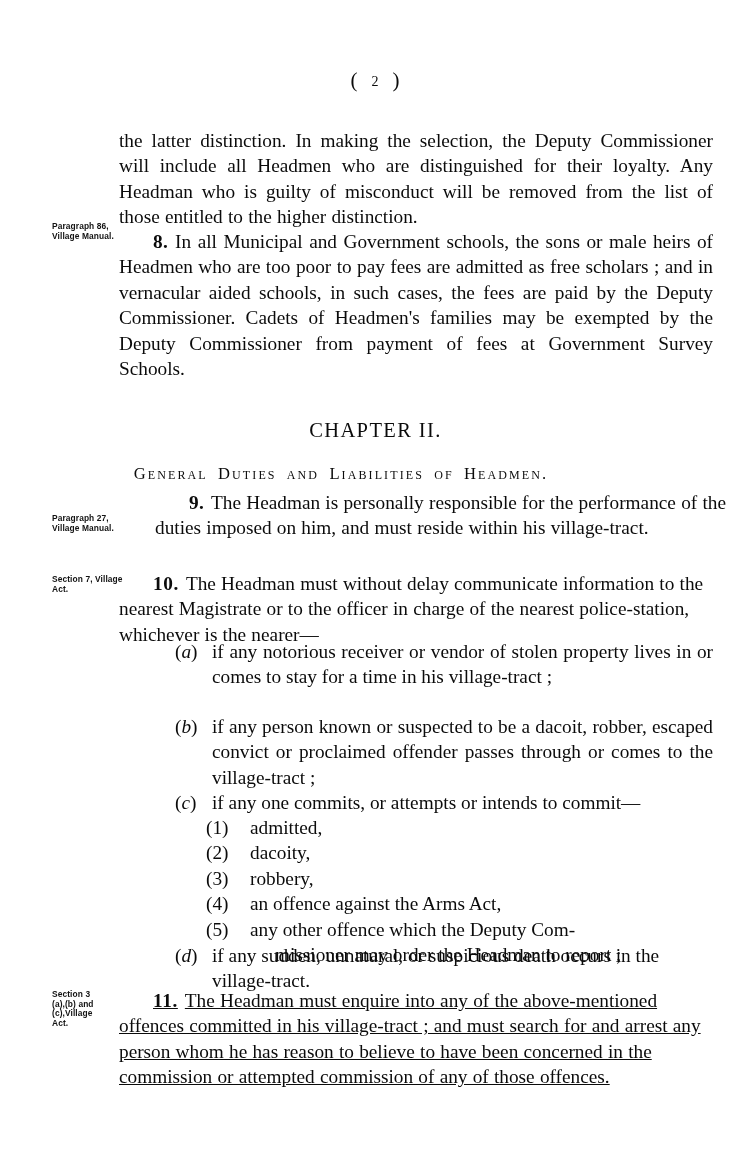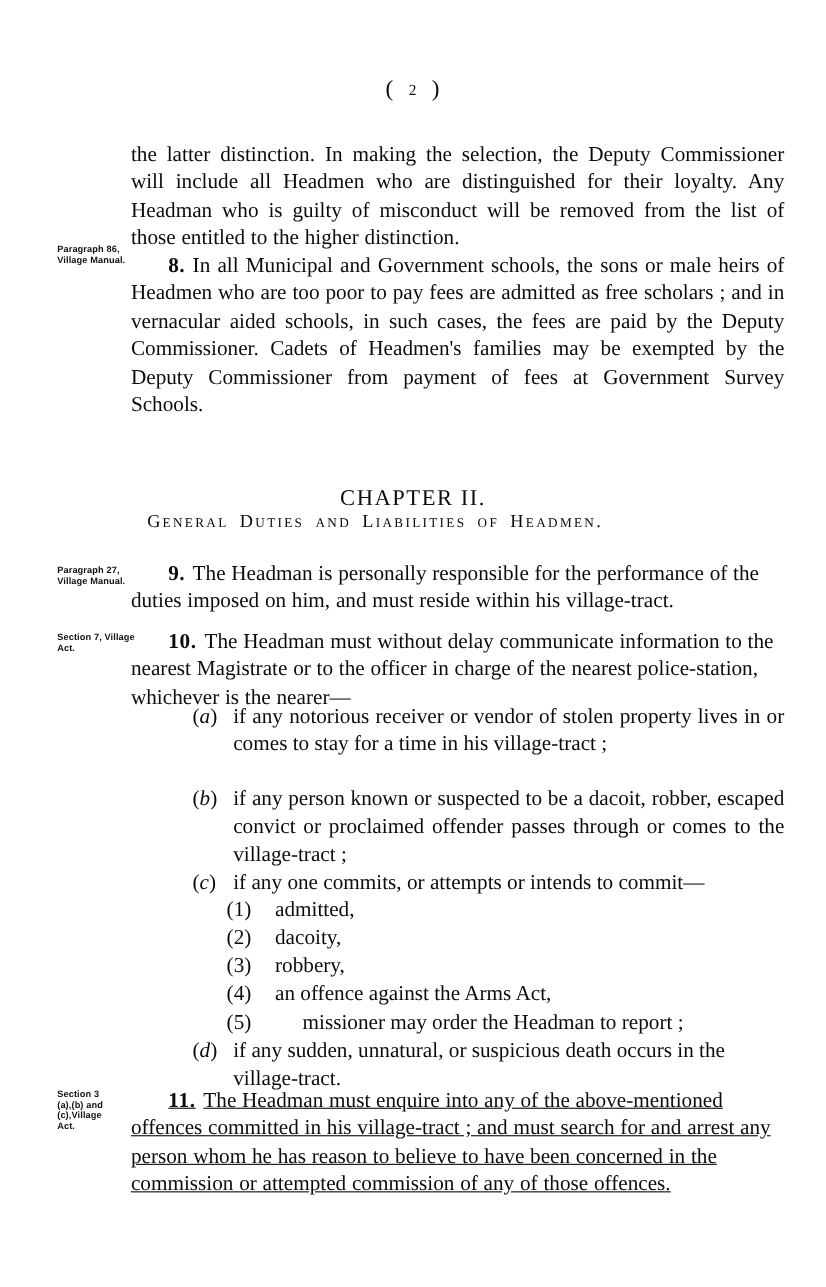--- a/index.html
+++ b/index.html
@@ -176,28 +176,28 @@
   </div>
 
   <div class="sidenote" style="top:222px;">
     <span>Paragraph 86, Village Manual.</span>
   </div>
 
   <div class="column" style="top:229px;">
     <p class="body"><span class="indent"></span><span class="secno">8.</span><span class="after-no"></span><span>In all Municipal and Government schools, the sons or male heirs of Headmen who are too poor to pay fees are admitted as free scholars ; and in vernacular aided schools, in such cases, the fees are paid by the Deputy Commissioner. Cadets of Headmen's families may be exempted by the Deputy Commissioner from payment of fees at Government Survey Schools.</span></p>
   </div>
 
-  <div class="chapter-head" style="top:419px;margin-top:23px;">CHAPTER II.</div>
+  <div class="chapter-head" style="top:419px;">CHAPTER II.</div>
   <div class="chapter-sub" style="top:464px;">General Duties and Liabilities of Headmen.</div>
 
   <div class="sidenote" style="top:514px;">
     <span>Paragraph 27, Village Manual.</span>
   </div>
 
-  <div class="column" style="top:509px;">
+  <div class="column" style="top:490px;margin-left:36px;">
     <p class="body last-left"><span class="indent"></span><span class="secno">9.</span><span class="after-no"></span><span>The Headman is personally responsible for the performance of the duties imposed on him, and must reside within his village-tract.</span></p>
   </div>
 
   <div class="sidenote" style="top:575px;">
     <span>Section 7, Village Act.</span>
   </div>
 
   <div class="column" style="top:571px;">
     <p class="body last-left"><span class="indent"></span><span class="secno oldstyle">10.</span><span class="after-no"></span><span>The Headman must without delay communicate information to the nearest Magistrate or to the officer in charge of the nearest police-station, whichever is the nearer—</span></p>
   </div>
@@ -236,20 +236,21 @@
       <li class="num-item">
         <span class="marker">(3)</span>
         <span>robbery,</span>
       </li>
       <li class="num-item">
         <span class="marker">(4)</span>
         <span>an offence against the Arms Act,</span>
       </li>
       <li class="num-item">
         <span class="marker">(5)</span>
+        <span>any other offence which the Deputy Com-</span>
         <span class="cont">missioner may order the Headman to report ;</span>
       </li>
     </ul>
   </div>
 
   <div class="alpha-list" style="top:943px;">
     <div class="alpha-item ragged">
       <span class="marker"><span class="pr">(</span><span>d</span><span class="pr">)</span></span>
       <span>if any sudden, unnatural, or suspicious death occurs in the village-tract.</span>
     </div>

